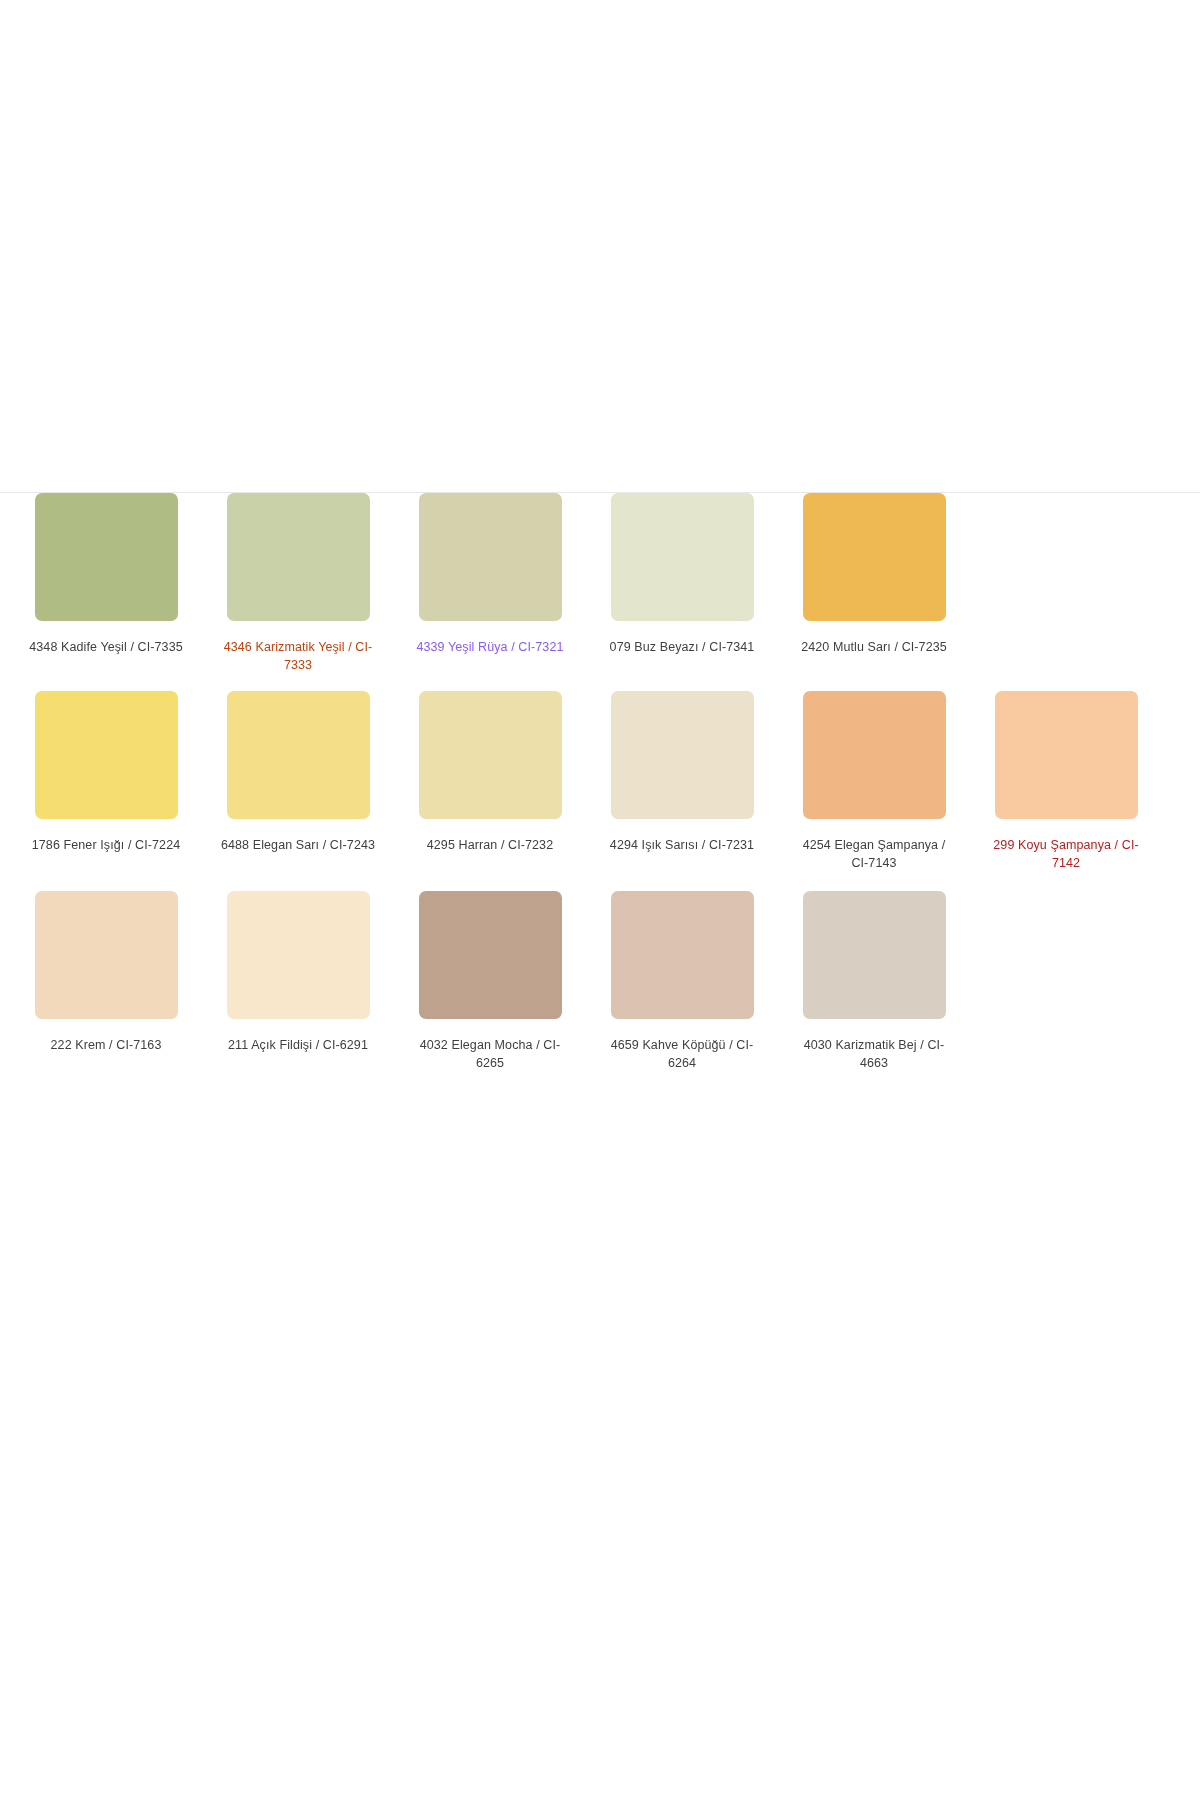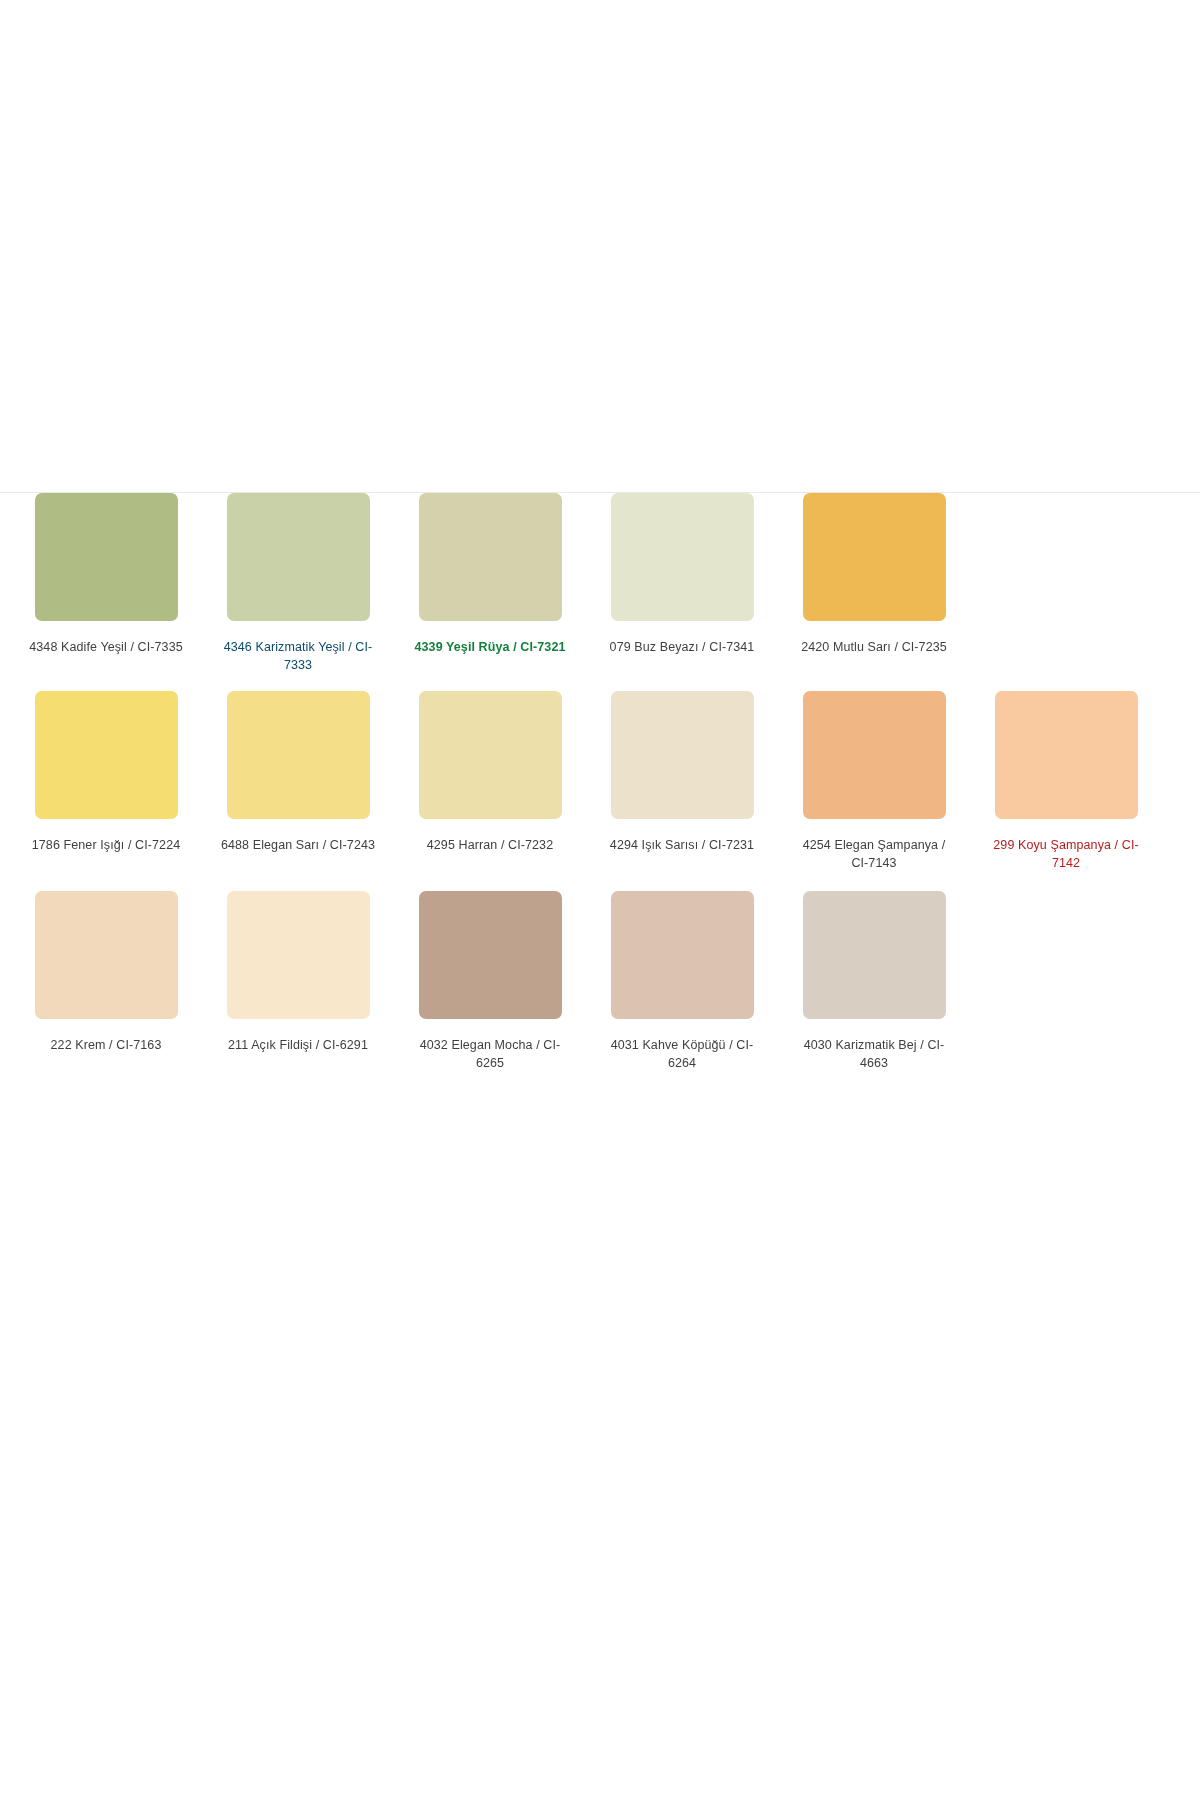--- a/index.html
+++ b/index.html
@@ -112,25 +112,25 @@
 
   <div id="palette-grid">
 
     <div class="palette-row" id="row-0">
       <div class="swatch-cell">
         <div class="swatch-chip" style="background-color: rgb(175, 189, 133);"></div>
         <div class="swatch-label" style="color: rgb(63, 63, 63);">4348 Kadife Yeşil / CI-7335</div>
       </div>
       <div class="swatch-cell">
         <div class="swatch-chip" style="background-color: rgb(201, 209, 169);"></div>
-        <div class="swatch-label" style="color: #0c4a6e;">4346 Karizmatik Yeşil / CI-7333</div>
+        <div class="swatch-label" style="color: #c2410c;">4346 Karizmatik Yeşil / CI-7333</div>
       </div>
       <div class="swatch-cell">
         <div class="swatch-chip" style="background-color: rgb(212, 210, 173);"></div>
-        <div class="swatch-label" style="color: #15803d; font-weight: bold;">4339 Yeşil Rüya / CI-7321</div>
+        <div class="swatch-label" style="color: #8b5cf6;">4339 Yeşil Rüya / CI-7321</div>
       </div>
       <div class="swatch-cell">
         <div class="swatch-chip" style="background-color: rgb(227, 230, 204);"></div>
         <div class="swatch-label" style="color: rgb(63, 63, 63);">079 Buz Beyazı / CI-7341</div>
       </div>
       <div class="swatch-cell">
         <div class="swatch-chip" style="background-color: rgb(238, 185, 83);"></div>
         <div class="swatch-label" style="color: rgb(63, 63, 63);">2420 Mutlu Sarı / CI-7235</div>
       </div>
     </div>
@@ -170,21 +170,21 @@
       <div class="swatch-cell">
         <div class="swatch-chip" style="background-color: rgb(248, 231, 203);"></div>
         <div class="swatch-label" style="color: rgb(63, 63, 63);">211 Açık Fildişi / CI-6291</div>
       </div>
       <div class="swatch-cell">
         <div class="swatch-chip" style="background-color: rgb(191, 162, 141);"></div>
         <div class="swatch-label" style="color: rgb(63, 63, 63);">4032 Elegan Mocha / CI-6265</div>
       </div>
       <div class="swatch-cell">
         <div class="swatch-chip" style="background-color: rgb(220, 194, 177);"></div>
-        <div class="swatch-label" style="color: rgb(63, 63, 63);">4031 Kahve Köpüğü / CI-6264</div>
+        <div class="swatch-label" style="color: rgb(63, 63, 63);">4659 Kahve Köpüğü / CI-6264</div>
       </div>
       <div class="swatch-cell">
         <div class="swatch-chip" style="background-color: rgb(217, 206, 194);"></div>
         <div class="swatch-label" style="color: rgb(63, 63, 63);">4030 Karizmatik Bej / CI-4663</div>
       </div>
     </div>
 
   </div>
 </div>
 

